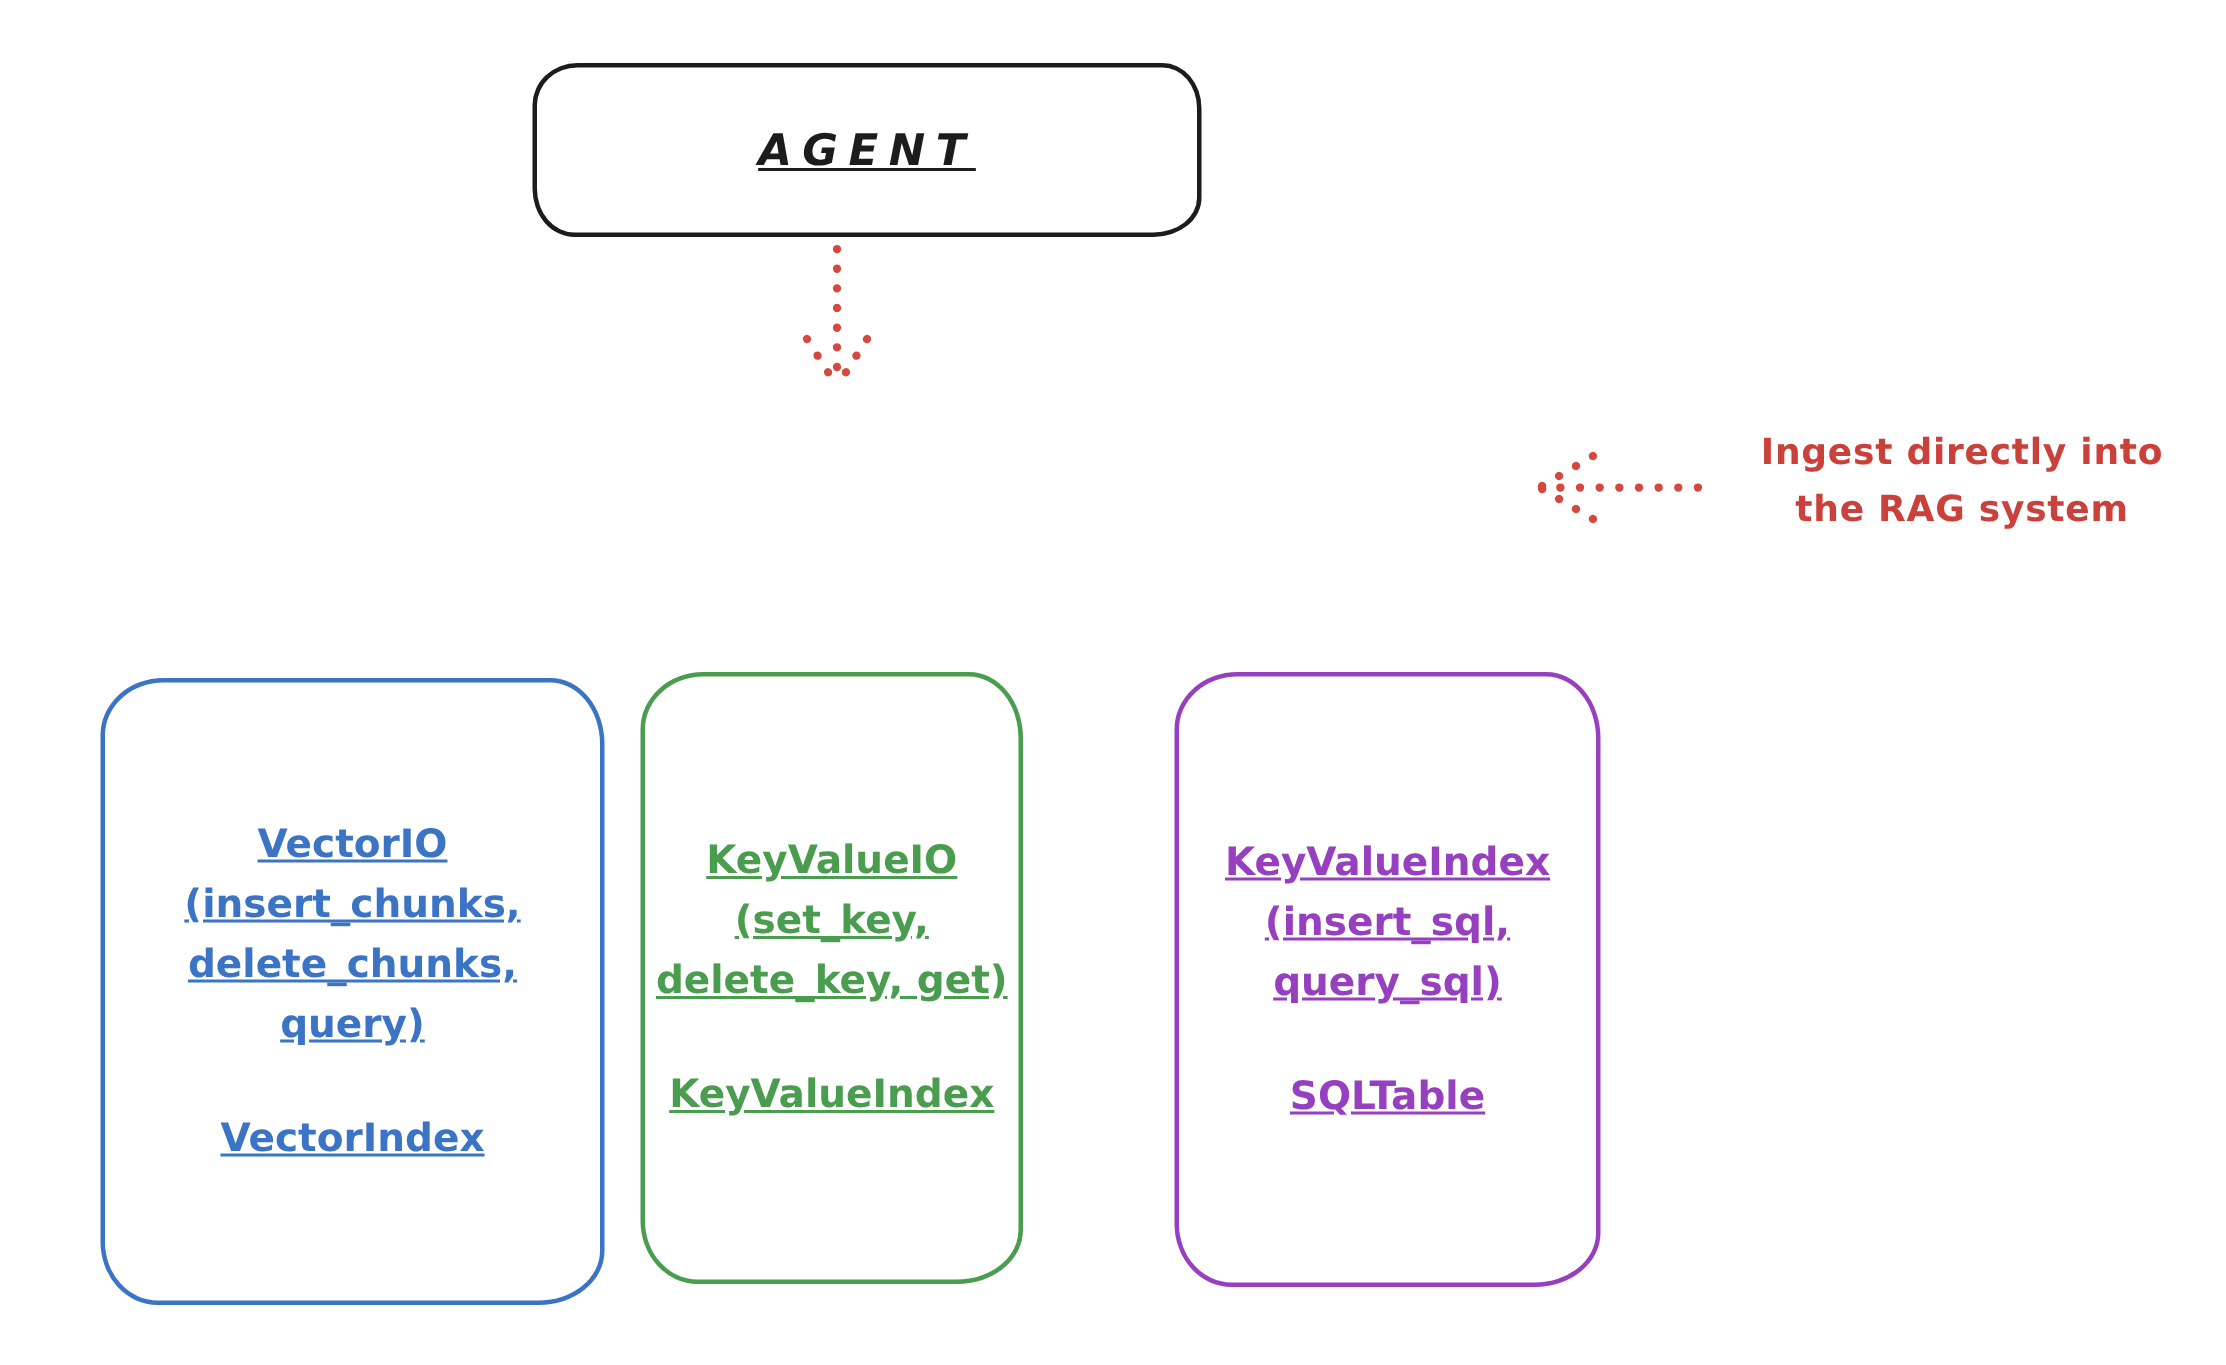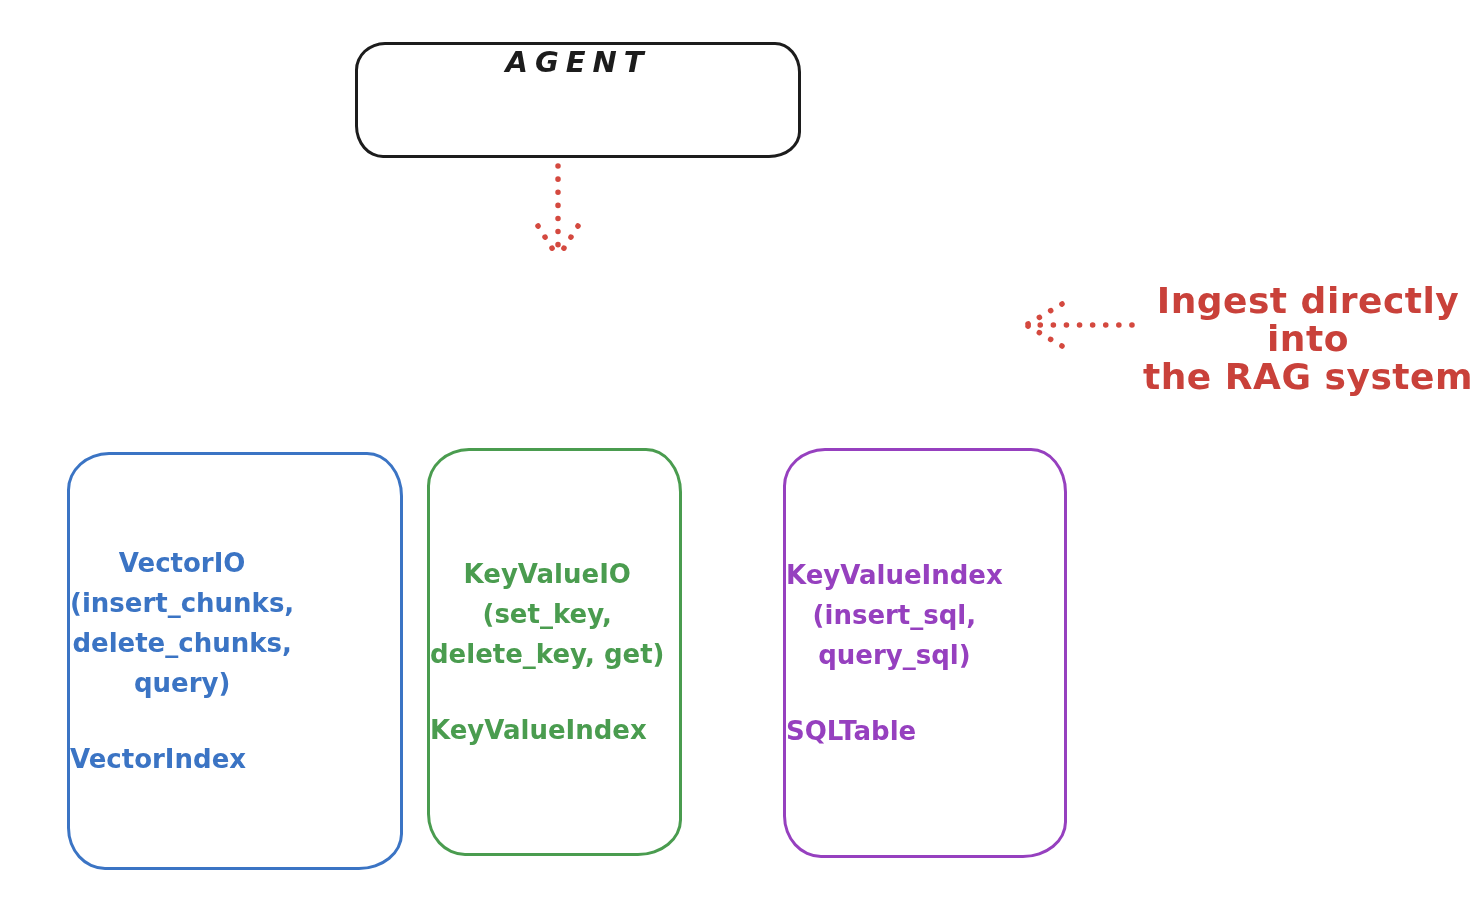--- a/index.html
+++ b/index.html
@@ -15,23 +15,24 @@
     overflow: hidden;
     font-family: "DejaVu Sans", sans-serif;
   }
 
   
   .sketch-box {
     position: absolute;
     box-sizing: border-box;
     background: #ffffff;
     display: flex;
-    align-items: flex-start;
+    align-items: center;
     justify-content: center;
     text-align: center;
+    text-decoration: underline;
   }
   .black-box {
     border: 3.5px solid #1c1c1c;
     border-radius: 30px 26px 32px 28px / 28px 30px 26px 32px;
     color: #1c1c1c;
   }
   #agent-box {
     left: 355px; top: 42px;
     width: 446px; height: 116px;
   }
@@ -97,21 +98,21 @@
     stroke-dasharray: 0.1 13;
   }
 
   
   #ingest-note {
     position: absolute;
     left: 1132px; top: 282px;
     width: 352px;
     text-align: center;
     color: #c9413a;
-    font-size: 36px;
+    font-size: 24px;
     font-weight: bold;
     line-height: 38px;
     letter-spacing: 0.5px;
   }
 </style>
 </head>
 <body>
 
 <div id="canvas">
 

